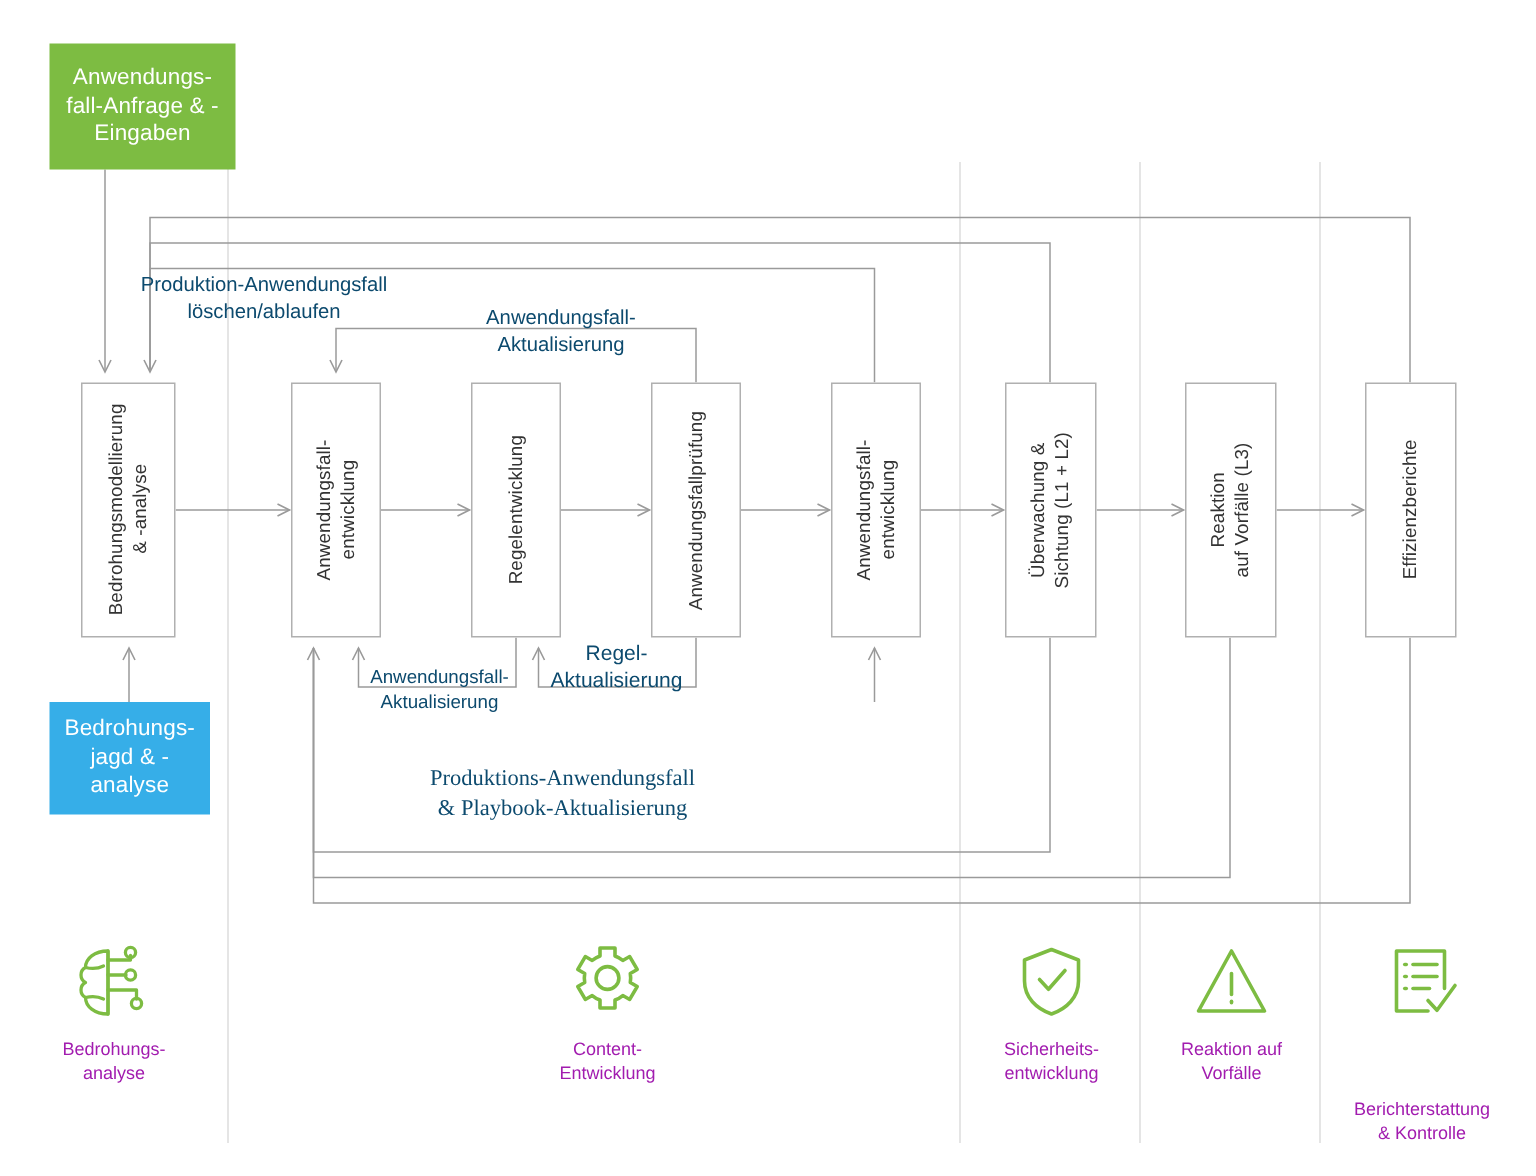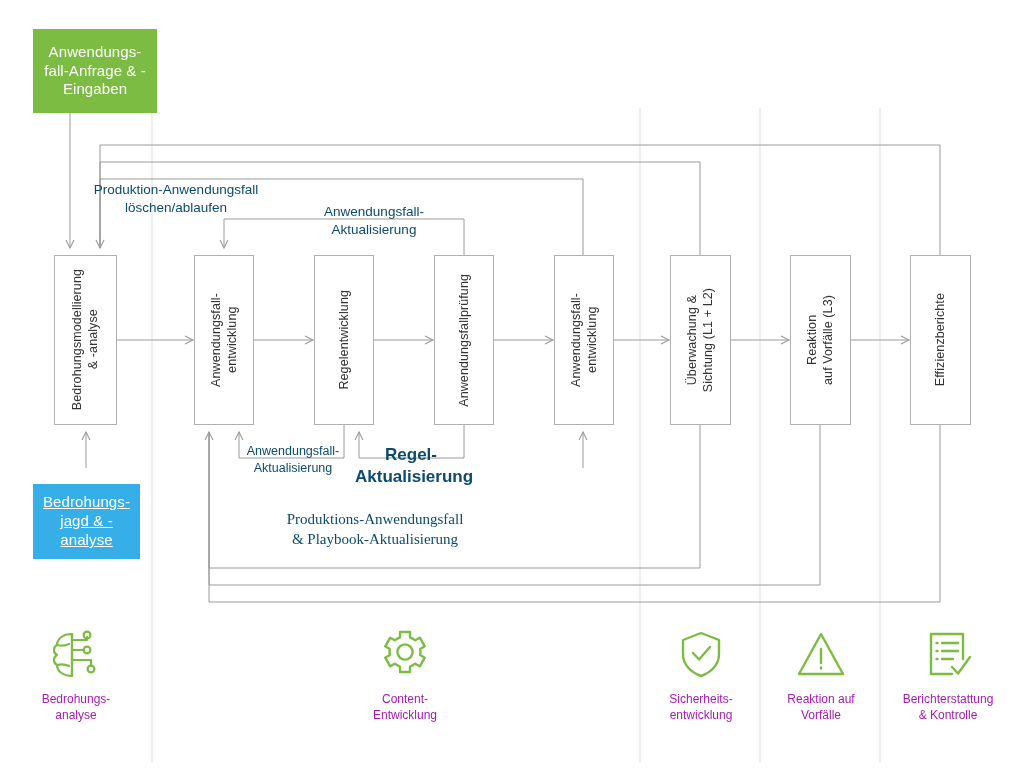--- a/index.html
+++ b/index.html
@@ -99,21 +99,21 @@
 
     </g>
   </svg>
 
   <div class="cbox green" style="left:33px;top:29px;width:124px;height:84px;">
     <span>Anwendungs-
 fall-Anfrage &amp;
 -Eingaben</span>
   </div>
 
-  <div class="cbox blue" style="left:33px;top:484px;width:107px;height:75px;text-decoration:underline;">
+  <div class="cbox blue" style="left:33px;top:468px;width:107px;height:75px;">
     <span>Bedrohungs-
 jagd &amp;
 -analyse</span>
   </div>
 
 
   <div class="pbox" style="left:54px;top:255px;width:63px;height:170px;">
     <span class="vtxt">Bedrohungsmodellierung
 &amp; -analyse</span>
   </div>
@@ -152,21 +152,21 @@
 
   <div class="flabel" style="left:68px;top:181px;width:216px;">Produktion-Anwendungsfall
 löschen/ablaufen</div>
 
   <div class="flabel" style="left:278px;top:203px;width:192px;">Anwendungsfall-
 Aktualisierung</div>
 
   <div class="flabel" style="left:228px;top:443px;width:130px;font-size:12.5px;">Anwendungsfall-
 Aktualisierung</div>
 
-  <div class="flabel" style="left:355px;top:444px;width:112px;font-size:17px;font-weight:bold;">Regel-
+  <div class="flabel" style="left:355px;top:426px;width:112px;font-size:14px;">Regel-
 Aktualisierung</div>
 
   <div class="flabel big" style="left:215px;top:510px;width:320px;">Produktions-Anwendungsfall
 &amp; Playbook-Aktualisierung</div>
 
   <div class="cat" style="left:20px;top:620px;width:112px;">
     <div class="ico">
       <svg width="58" height="58" viewBox="0 0 58 58" fill="none" stroke="#7DBC42" stroke-width="2.2" stroke-linecap="round" stroke-linejoin="round">
         <path d="M25 8 C16 8 10 13 10 19 C6 21 6 27 10 29 C6 31 6 37 10 39 C10 45 16 50 25 50 L25 8 Z"></path>
         <line x1="25" y1="8" x2="25" y2="50"></line>
@@ -211,21 +211,21 @@
       <svg width="58" height="58" viewBox="0 0 58 58" fill="none" stroke="#7DBC42" stroke-width="2.4" stroke-linecap="round" stroke-linejoin="round">
         <path d="M29 8 L51 48 H7 Z"></path>
         <line x1="29" y1="23" x2="29" y2="37"></line>
         <line x1="29" y1="41.5" x2="29" y2="42.5"></line>
       </svg>
     </div>
     <div class="clabel">Reaktion auf
 Vorfälle</div>
   </div>
 
-  <div class="cat" style="left:883px;top:620px;width:130px;">
+  <div class="cat" style="left:883px;top:620px;width:130px;gap:40px;">
     <div class="ico">
       <svg width="58" height="58" viewBox="0 0 58 58" fill="none" stroke="#7DBC42" stroke-width="2.4" stroke-linecap="round" stroke-linejoin="round">
         <path d="M12 8 H44 V33 M12 8 V48 H33"></path>
         <line x1="23" y1="17" x2="39" y2="17"></line>
         <line x1="23" y1="25" x2="39" y2="25"></line>
         <line x1="23" y1="33" x2="34" y2="33"></line>
         <line x1="17.5" y1="17" x2="18.5" y2="17"></line>
         <line x1="17.5" y1="25" x2="18.5" y2="25"></line>
         <line x1="17.5" y1="33" x2="18.5" y2="33"></line>
         <path d="M33 41 L39 47.5 L51 31"></path>

